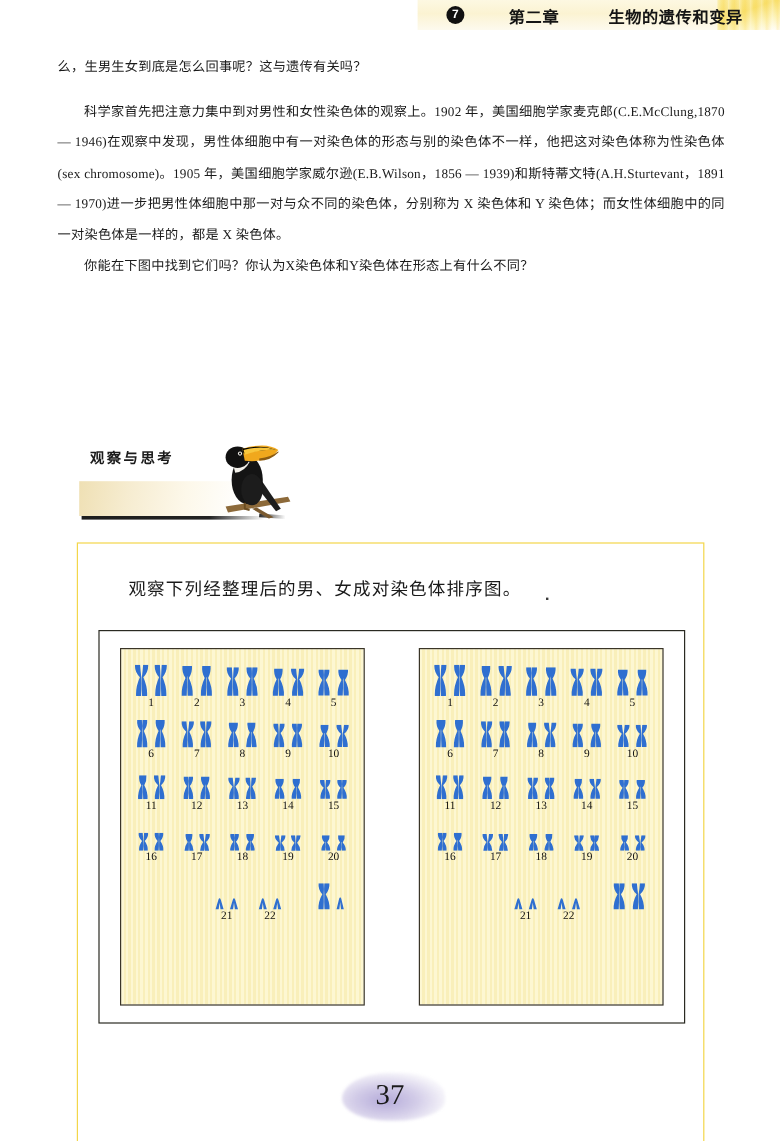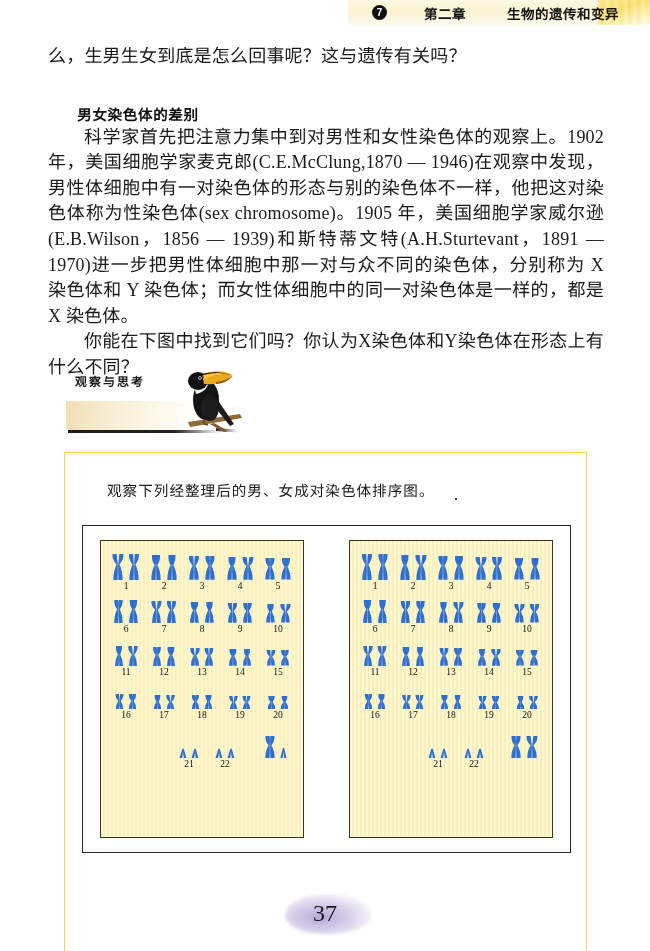--- a/index.html
+++ b/index.html
@@ -82,21 +82,21 @@
 
   
   .page-body {
     position: absolute;
     top: 44px;
     left: 48px;
     width: 556px;
   }
   p.para {
     margin: 0;
-    font-size: 18px;
+    font-size: 11px;
     line-height: 25.6px;
     text-align: justify;
     text-justify: inter-ideograph;
     letter-spacing: 0.2px;
   }
   p.indent { text-indent: 2em; }
   .section-head {
     margin: 21px 0 1px 0;
     font-family: "Liberation Sans", "DejaVu Sans", sans-serif;
     font-size: 14.6px;
@@ -274,21 +274,20 @@
   <div class="head-inner">
     <div class="chapter-badge">7</div>
     <div class="chapter-no">第二章</div>
     <div class="chapter-title">生物的遗传和变异</div>
   </div>
 </div>
 
 <div class="page-body">
   <p class="para">么，生男生女到底是怎么回事呢？这与遗传有关吗？</p>
   <div class="gap-a"></div>
-  <div class="section-head">男女染色体的差别</div>
   <p class="para indent">科学家首先把注意力集中到对男性和女性染色体的观察上。1902 年，美国细胞学家麦克郎(C.E.McClung,1870 — 1946)在观察中发现，男性体细胞中有一对染色体的形态与别的染色体不一样，他把这对染色体称为性染色体(sex chromosome)。1905 年，美国细胞学家威尔逊(E.B.Wilson，1856 — 1939)和斯特蒂文特(A.H.Sturtevant，1891 — 1970)进一步把男性体细胞中那一对与众不同的染色体，分别称为 X 染色体和 Y 染色体；而女性体细胞中的同一对染色体是一样的，都是 X 染色体。</p>
   <p class="para indent">你能在下图中找到它们吗？你认为X染色体和Y染色体在形态上有什么不同？</p>
 </div>
 
 <div class="activity">
   <div class="banner"></div>
   <div class="banner-label">观察与思考</div>
   <div class="banner-rule"></div>
   <div class="banner-rule2"></div>
   <svg class="bird" width="86" height="74" viewBox="0 0 86 74">

